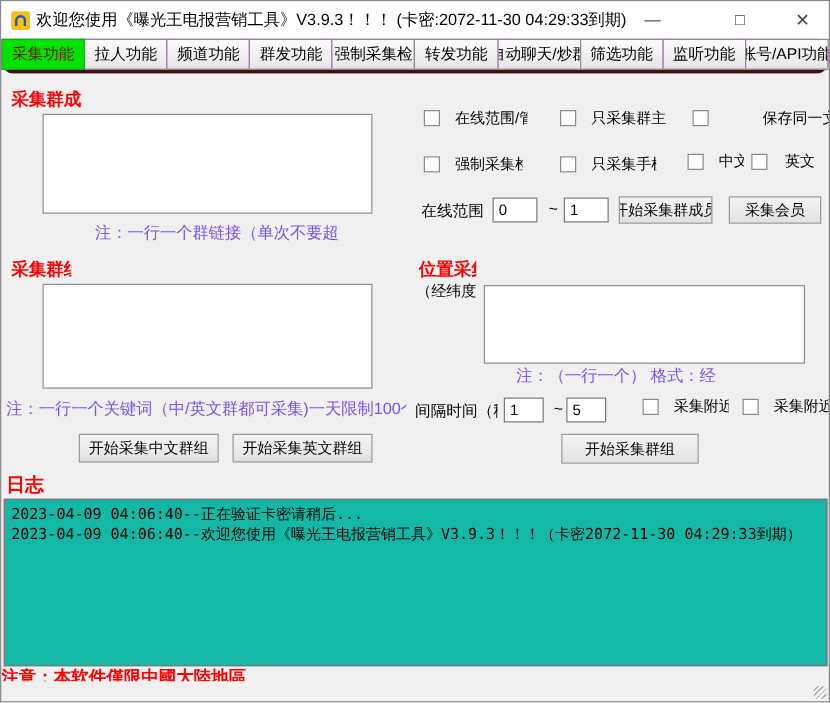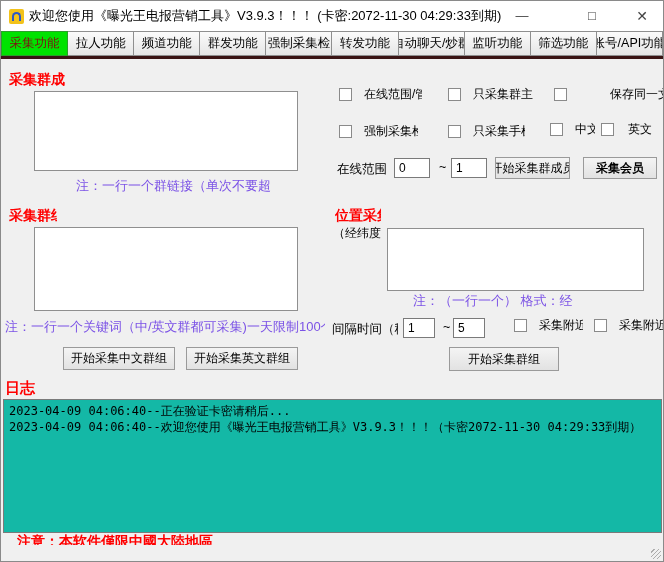--- a/index.html
+++ b/index.html
@@ -9,21 +9,21 @@
     font-family:"Liberation Sans",sans-serif;color:#000;
   }
   
   .titlebar{position:absolute;left:0;top:0;width:100%;height:30px;background:#ffffff;}
   .app-icon{position:absolute;left:8px;top:8px;width:15px;height:15px;background:#f2c21b;border-radius:2px;overflow:hidden;}
   .app-icon::after{content:"";position:absolute;left:3px;top:3px;width:9px;height:9px;border:2px solid #2a57c9;border-bottom:none;border-radius:6px 6px 0 0;box-sizing:border-box;}
   .title-text{position:absolute;left:28px;top:0;height:30px;line-height:30px;font-size:13px;white-space:nowrap;}
   .winctl{position:absolute;top:0;height:30px;width:46px;text-align:center;line-height:30px;font-size:13px;color:#444;cursor:default;}
   .ctl-min{left:498px;}.ctl-max{left:568px;}.ctl-close{left:618px;font-size:14px;}
   
-  .tabbar{position:absolute;left:0;top:30px;width:100%;height:25px;display:flex;border-bottom:3px solid #3a1414;background:#d946ef;}
+  .tabbar{position:absolute;left:0;top:30px;width:100%;height:25px;display:flex;border-bottom:3px solid #3a1414;background:#d946ef;border-radius:10px;}
   .tab{
     flex:1 1 0;box-sizing:border-box;border:1px solid #8f8f8f;border-left:none;
     background:linear-gradient(#fbfbfb,#e6e6e6);font-size:12.5px;
     display:flex;align-items:center;justify-content:center;
     white-space:nowrap;overflow:hidden;cursor:default;
   }
   .tab:first-child{border-left:1px solid #8f8f8f;}
   .tab.active{background:#00e300;color:#7b1212;border-color:#2aa02a;}
   
   .abs{position:absolute;box-sizing:border-box;}
@@ -61,22 +61,22 @@
   </div>
 
   <div class="tabbar">
     <div class="tab active">采集功能</div>
     <div class="tab">拉人功能</div>
     <div class="tab">频道功能</div>
     <div class="tab">群发功能</div>
     <div class="tab">强制采集检</div>
     <div class="tab">转发功能</div>
     <div class="tab">自动聊天/炒群</div>
+    <div class="tab">筛选功能</div>
     <div class="tab">监听功能</div>
-    <div class="tab">筛选功能</div>
     <div class="tab">账号/API功能</div>
   </div>
 
   <div class="abs heading" style="left:8px;top:70px;width:58px;">采集群成</div>
   <textarea class="abs box" style="left: 33px; top: 90px; width: 264px; height: 80px;"></textarea>
   <div class="abs note" style="left:75px;top:176px;width:222px;">注：一行一个群链接（单次不要超</div>
 
   <span class="abs cb" style="left:338px;top:87px;"></span>
   <span class="abs cb-label" style="left:357px;top:86px;width:58px;">在线范围/管</span>
 
@@ -96,21 +96,21 @@
   <span class="abs cb-label" style="left:568px;top:121px;width:20px;">中文</span>
 
   <span class="abs cb" style="left:600px;top:122px;"></span>
   <span class="abs cb-label" style="left:619px;top:121px;width:28px;text-align:center;">英文</span>
 
   <div class="abs lbl" style="left:336px;top:160px;width:62px;">在线范围（</div>
   <input class="abs num" style="left: 393px; top: 157px; width: 36px; height: 20px;" value="0">
   <div class="abs lbl" style="left:438px;top:159px;width:10px;">~</div>
   <input class="abs num" style="left: 450px; top: 157px; width: 36px; height: 20px;" value="1">
   <div class="abs btn" style="left:494px;top:156px;width:75px;height:22px;">开始采集群成员</div>
-  <div class="abs btn" style="left:582px;top:156px;width:74px;height:22px;font-weight:bold;">采集会员</div>
+  <div class="abs btn" style="left:582px;top:156px;width:74px;height:22px;">采集会员</div>
 
   <div class="abs heading" style="left:8px;top:206px;width:48px;">采集群组</div>
   <textarea class="abs box" style="left: 33px; top: 226px; width: 264px; height: 84px;"></textarea>
   <div class="abs note" style="left:4px;top:317px;width:320px;">注：一行一个关键词（中/英文群都可采集)一天限制100个</div>
   <div class="abs btn" style="left:62px;top:346px;width:112px;height:23px;">开始采集中文群组</div>
   <div class="abs btn" style="left:185px;top:346px;width:112px;height:23px;">开始采集英文群组</div>
 
   <div class="abs heading" style="left:334px;top:206px;width:46px;">位置采集</div>
   <div class="abs lbl" style="left:332px;top:224px;width:53px;font-size:12px;">（经纬度</div>
   <textarea class="abs box" style="left: 386px; top: 227px; width: 257px; height: 63px;"></textarea>
@@ -127,16 +127,16 @@
   <span class="abs cb-label" style="left:612px;top:317px;width:44px;">采集附近</span>
 
   <div class="abs btn" style="left:448px;top:346px;width:110px;height:24px;">开始采集群组</div>
 
   <div class="abs heading" style="left:4px;top:378px;width:40px;font-size:15px;">日志</div>
   <div class="abs logbox" style="left:2px;top:398px;width:659px;height:134px;">
     <div>2023-04-09 04:06:40--正在验证卡密请稍后...</div>
     <div>2023-04-09 04:06:40--欢迎您使用《曝光王电报营销工具》V3.9.3！！！（卡密2072-11-30 04:29:33到期）</div>
   </div>
 
-  <div class="abs footer-warn" style="left:16px;top:533px;width:420px;">注意：本软件僅限中國大陸地區</div>
+  <div class="abs footer-warn" style="left:0;top:533px;width:420px;">注意：本软件僅限中國大陸地區</div>
 
   <div class="grip"></div>
 </div>
 
 </body></html>

